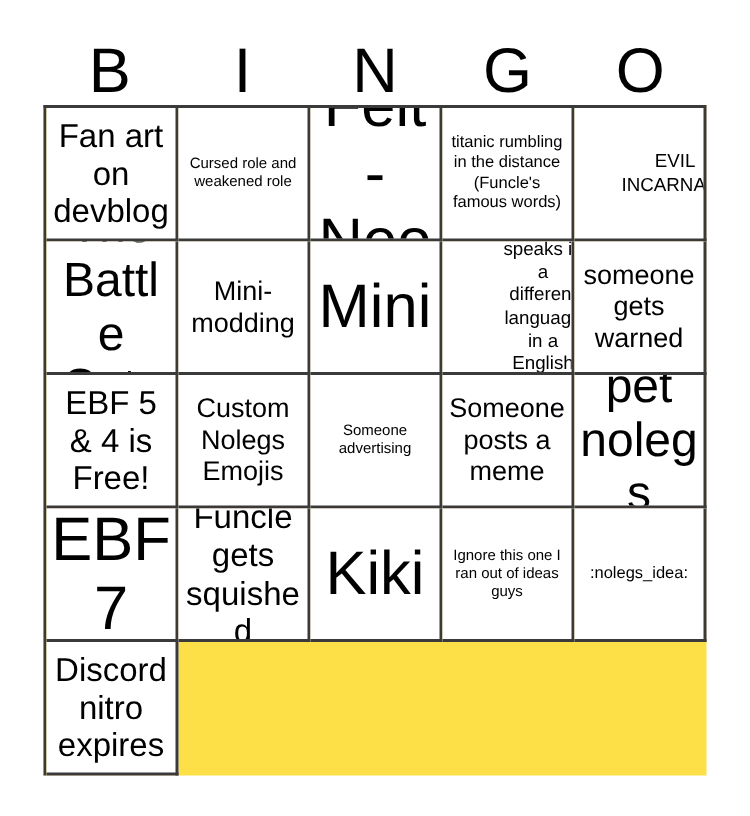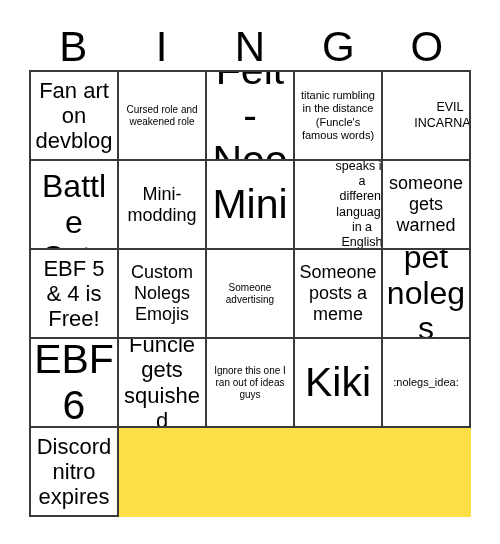--- a/index.html
+++ b/index.html
@@ -131,30 +131,30 @@
       <div class="bingo-cell fs-s">
         <span class="cell-text">Someone advertising</span>
       </div>
       <div class="bingo-cell fs-m">
         <span class="cell-text">Someone posts a meme</span>
       </div>
       <div class="bingo-cell fs-xl">
         <span class="cell-text">pet nolegs</span>
       </div>
       <div class="bingo-cell fs-xxl">
-        <span class="cell-text">EBF 6</span>
+        <span class="cell-text">EBF 7</span>
       </div>
       <div class="bingo-cell fs-l">
         <span class="cell-text">Funcle gets squished</span>
       </div>
+      <div class="bingo-cell fs-xxl">
+        <span class="cell-text">Kiki</span>
+      </div>
       <div class="bingo-cell fs-s">
         <span class="cell-text">Ignore this one I ran out of ideas guys</span>
-      </div>
-      <div class="bingo-cell fs-xxl">
-        <span class="cell-text">Kiki</span>
       </div>
       <div class="bingo-cell fs-xxs">
         <span class="cell-text">:nolegs_idea:</span>
       </div>
       <div class="bingo-cell fs-l">
         <span class="cell-text">Discord nitro expires</span>
       </div>
     </div>
 
 </div>

